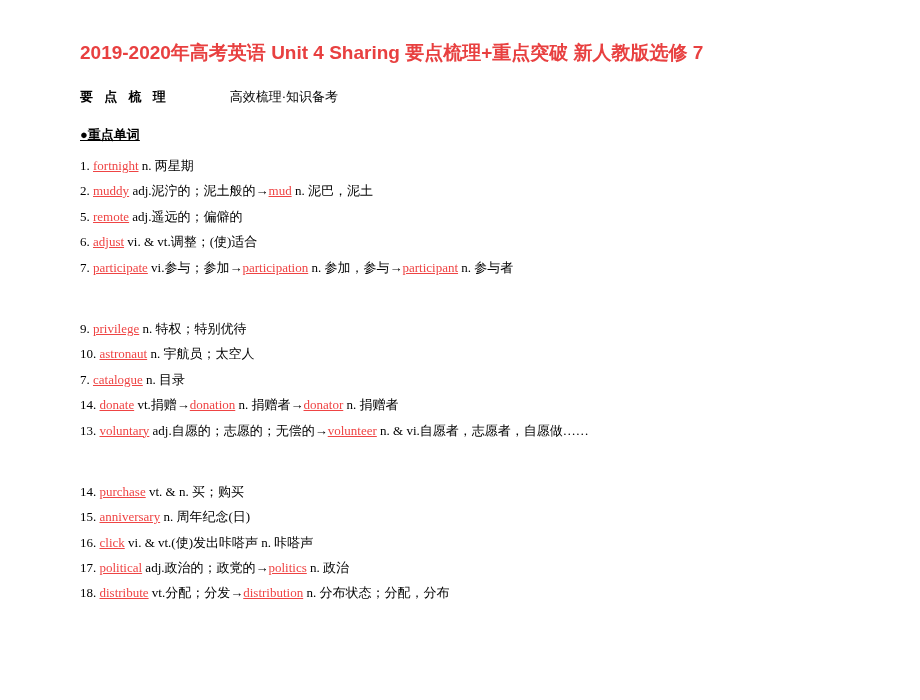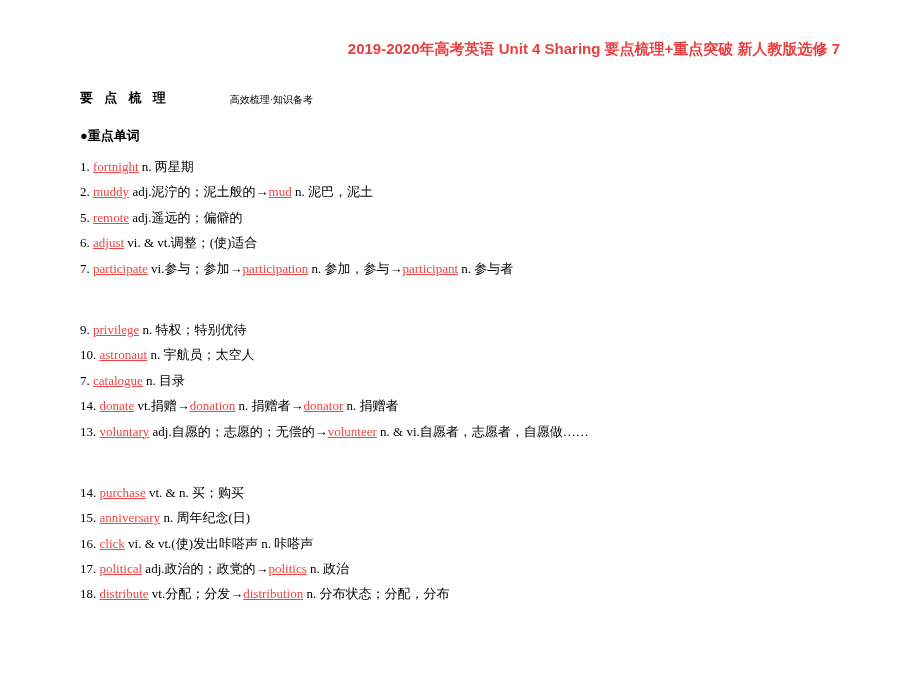--- a/index.html
+++ b/index.html
@@ -10,46 +10,47 @@
     body {
       background: #ffffff;
       font-family: "SimSun", "宋体", serif;
       font-size: 13px;
       color: #000000;
       width: 920px;
       min-height: 700px;
       padding: 40px 80px;
     }
     .title {
-      text-align: right;
+      text-align: left;
       color: #e84040;
-      font-size: 15px;
+      font-size: 19px;
       font-weight: bold;
-      margin-bottom: 30px;
+      margin-bottom: 22px;
       font-family: "SimHei", "黑体", sans-serif;
     }
     .header-row {
       display: flex;
       align-items: flex-end;
       margin-bottom: 20px;
       font-size: 13px;
     }
     .header-label {
       letter-spacing: 4px;
       font-weight: bold;
       margin-right: 60px;
       font-size: 13px;
     }
     .header-desc {
-      font-size: 10px;
+      font-size: 13px;
     }
     .section-title {
       font-weight: bold;
       margin-bottom: 10px;
       font-size: 13px;
+      text-decoration: underline;
     }
     .vocab-section {
       margin-bottom: 20px;
     }
     .vocab-item {
       line-height: 1.8;
       font-size: 13px;
       margin-bottom: 2px;
     }
     a.word-link {

